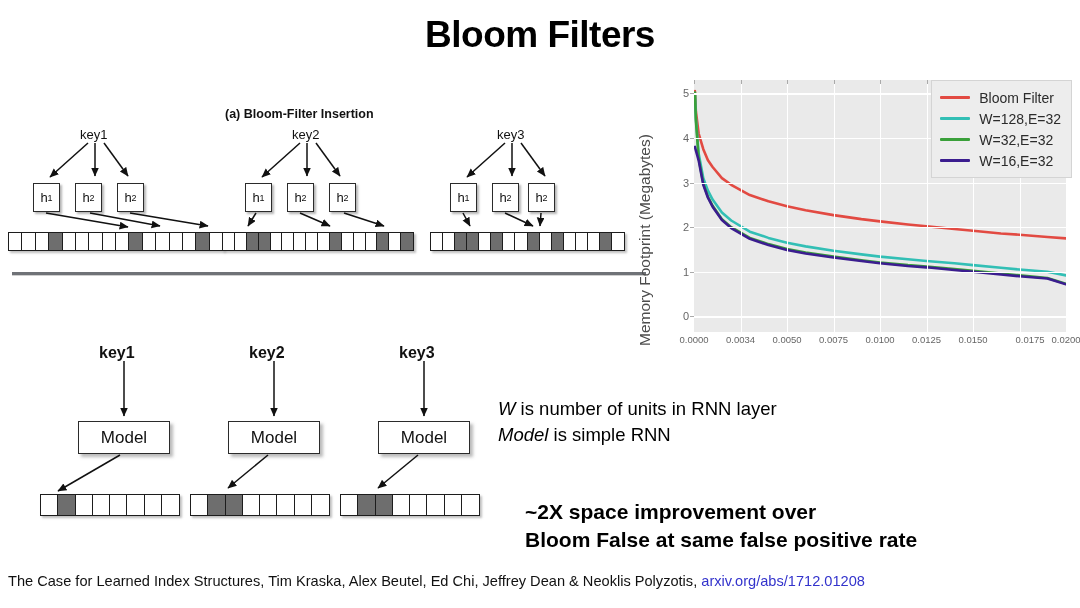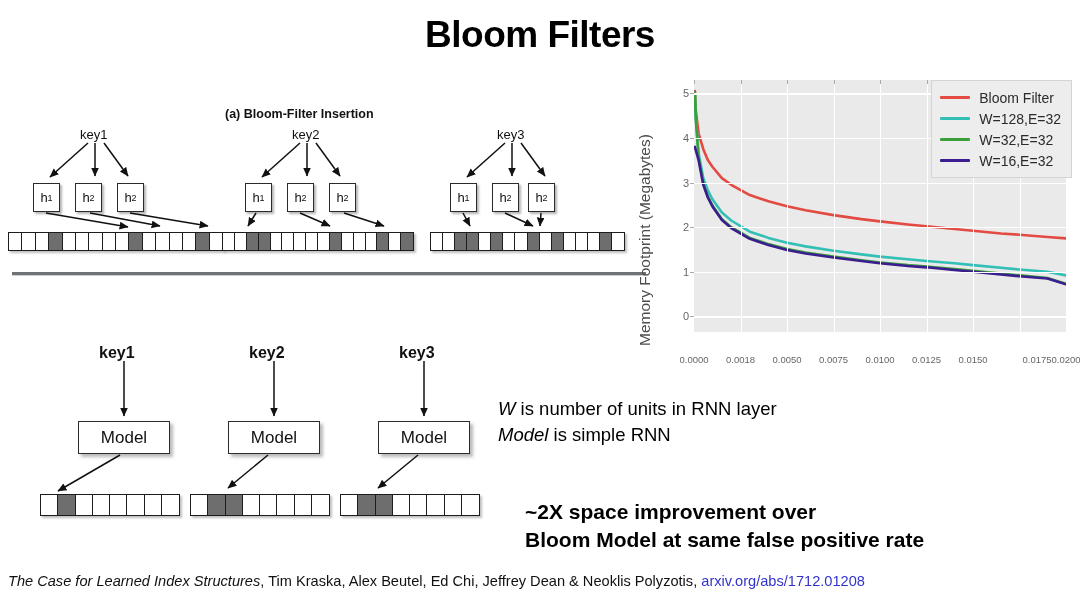--- a/index.html
+++ b/index.html
@@ -92,21 +92,21 @@
   }
   .ytick {
     position: absolute; right: 100%; margin-right: 5px;
     font-size: 11px; color: #666; transform: translateY(-50%);
     white-space: nowrap;
   }
   .ytick-mark {
     position: absolute; left: -4px; width: 4px; height: 1px; background: #aaa;
   }
   .xtick {
-    position: absolute; top: 100%; margin-top: 22px;
+    position: absolute; top: 100%; margin-top: 2px;
     font-size: 9.5px; color: #666; transform: translateX(-50%);
     white-space: nowrap;
   }
   .xtick-mark {
     position: absolute; top: 0; width: 1px; height: 4px; background: #aaa;
   }
   .gridline-h { position: absolute; left: 0; width: 100%; height: 1.2px; background: #ffffff; }
   .gridline-v { position: absolute; top: 0; height: 100%; width: 1.2px; background: #ffffff; }
   #xlabel {
     position: absolute; left: 46px; top: 286px; width: 372px; text-align: center;
@@ -131,21 +131,21 @@
   #conclusion {
     position: absolute; left: 525px; top: 498px; width: 545px;
     font-size: 21px; line-height: 28px; font-weight: bold; color: #000;
   }
 
   
   #footer {
     position: absolute; left: 8px; top: 573px; width: 1066px;
     font-size: 14.6px; color: #111; white-space: nowrap;
   }
-  #footer .t { font-style: italic; }
+  #footer .t { }
   #footer a { color: #3333cc; text-decoration: none; }
 </style>
 </head>
 <body>
 
 <div id="slide-title">Bloom Filters</div>
 
 <div id="diagram">
 
   <div class="caption" id="caption-a">(a) Bloom-Filter Insertion</div>
@@ -357,39 +357,39 @@
       <div class="gridline-h" style="top: 57.9823px;"></div>
       <div class="ytick-mark" style="top: 57.9823px;"></div>
       <div class="ytick" style="top: 57.9823px;">4</div>
       <div class="gridline-h" style="top: 13.3805px;"></div>
       <div class="ytick-mark" style="top: 13.3805px;"></div>
       <div class="ytick" style="top: 13.3805px;">5</div>
       <div class="xtick-mark" style="left: 0px;"></div>
       <div class="xtick" style="left: 0px;">0.0000</div>
       <div class="gridline-v" style="left: 46.5px;"></div>
       <div class="xtick-mark" style="left: 46.5px;"></div>
-      <div class="xtick" style="left: 46.5px;">0.0018</div>
+      <div class="xtick" style="left: 46.5px;">0.0034</div>
       <div class="gridline-v" style="left: 93px;"></div>
       <div class="xtick-mark" style="left: 93px;"></div>
       <div class="xtick" style="left: 93px;">0.0050</div>
       <div class="gridline-v" style="left: 139.5px;"></div>
       <div class="xtick-mark" style="left: 139.5px;"></div>
       <div class="xtick" style="left: 139.5px;">0.0075</div>
       <div class="gridline-v" style="left: 186px;"></div>
       <div class="xtick-mark" style="left: 186px;"></div>
       <div class="xtick" style="left: 186px;">0.0100</div>
       <div class="gridline-v" style="left: 232.5px;"></div>
       <div class="xtick-mark" style="left: 232.5px;"></div>
       <div class="xtick" style="left: 232.5px;">0.0125</div>
       <div class="gridline-v" style="left: 279px;"></div>
       <div class="xtick-mark" style="left: 279px;"></div>
       <div class="xtick" style="left: 279px;">0.0150</div>
       <div class="gridline-v" style="left: 325.5px;"></div>
       <div class="xtick-mark" style="left: 325.5px;"></div>
-      <div class="xtick" style="left: 343px;">0.0175</div>
+      <div class="xtick" style="left: 336px;">0.0175</div>
       <div class="gridline-v" style="left: 372px;"></div>
       <div class="xtick-mark" style="left: 372px;"></div>
       <div class="xtick" style="left: 372px;">0.0200</div>
     </div>
   <div id="legend">
       <div class="legend-row">
         <div class="legend-swatch" style="background: rgb(226, 74, 66);"></div>
         <div class="legend-text">Bloom Filter</div>
       </div>
       <div class="legend-row">
@@ -407,16 +407,16 @@
     </div>
 </div>
 
 <div id="notes">
   <div><span class="it">W</span><span> is number of units in RNN layer</span></div>
   <div><span class="it">Model</span><span> is simple RNN</span></div>
 </div>
 
 <div id="conclusion">
   <div>~2X space improvement over</div>
-  <div>Bloom Model at same false positive rate</div>
+  <div>Bloom False at same false positive rate</div>
 </div>
 
 <div id="footer"><span class="t">The Case for Learned Index Structures</span><span>, Tim Kraska, Alex Beutel, Ed Chi, Jeffrey Dean &amp; Neoklis Polyzotis, </span><a href="#" style="color: rgb(51, 51, 204);">arxiv.org/abs/1712.01208</a></div>
 
 </body></html>

